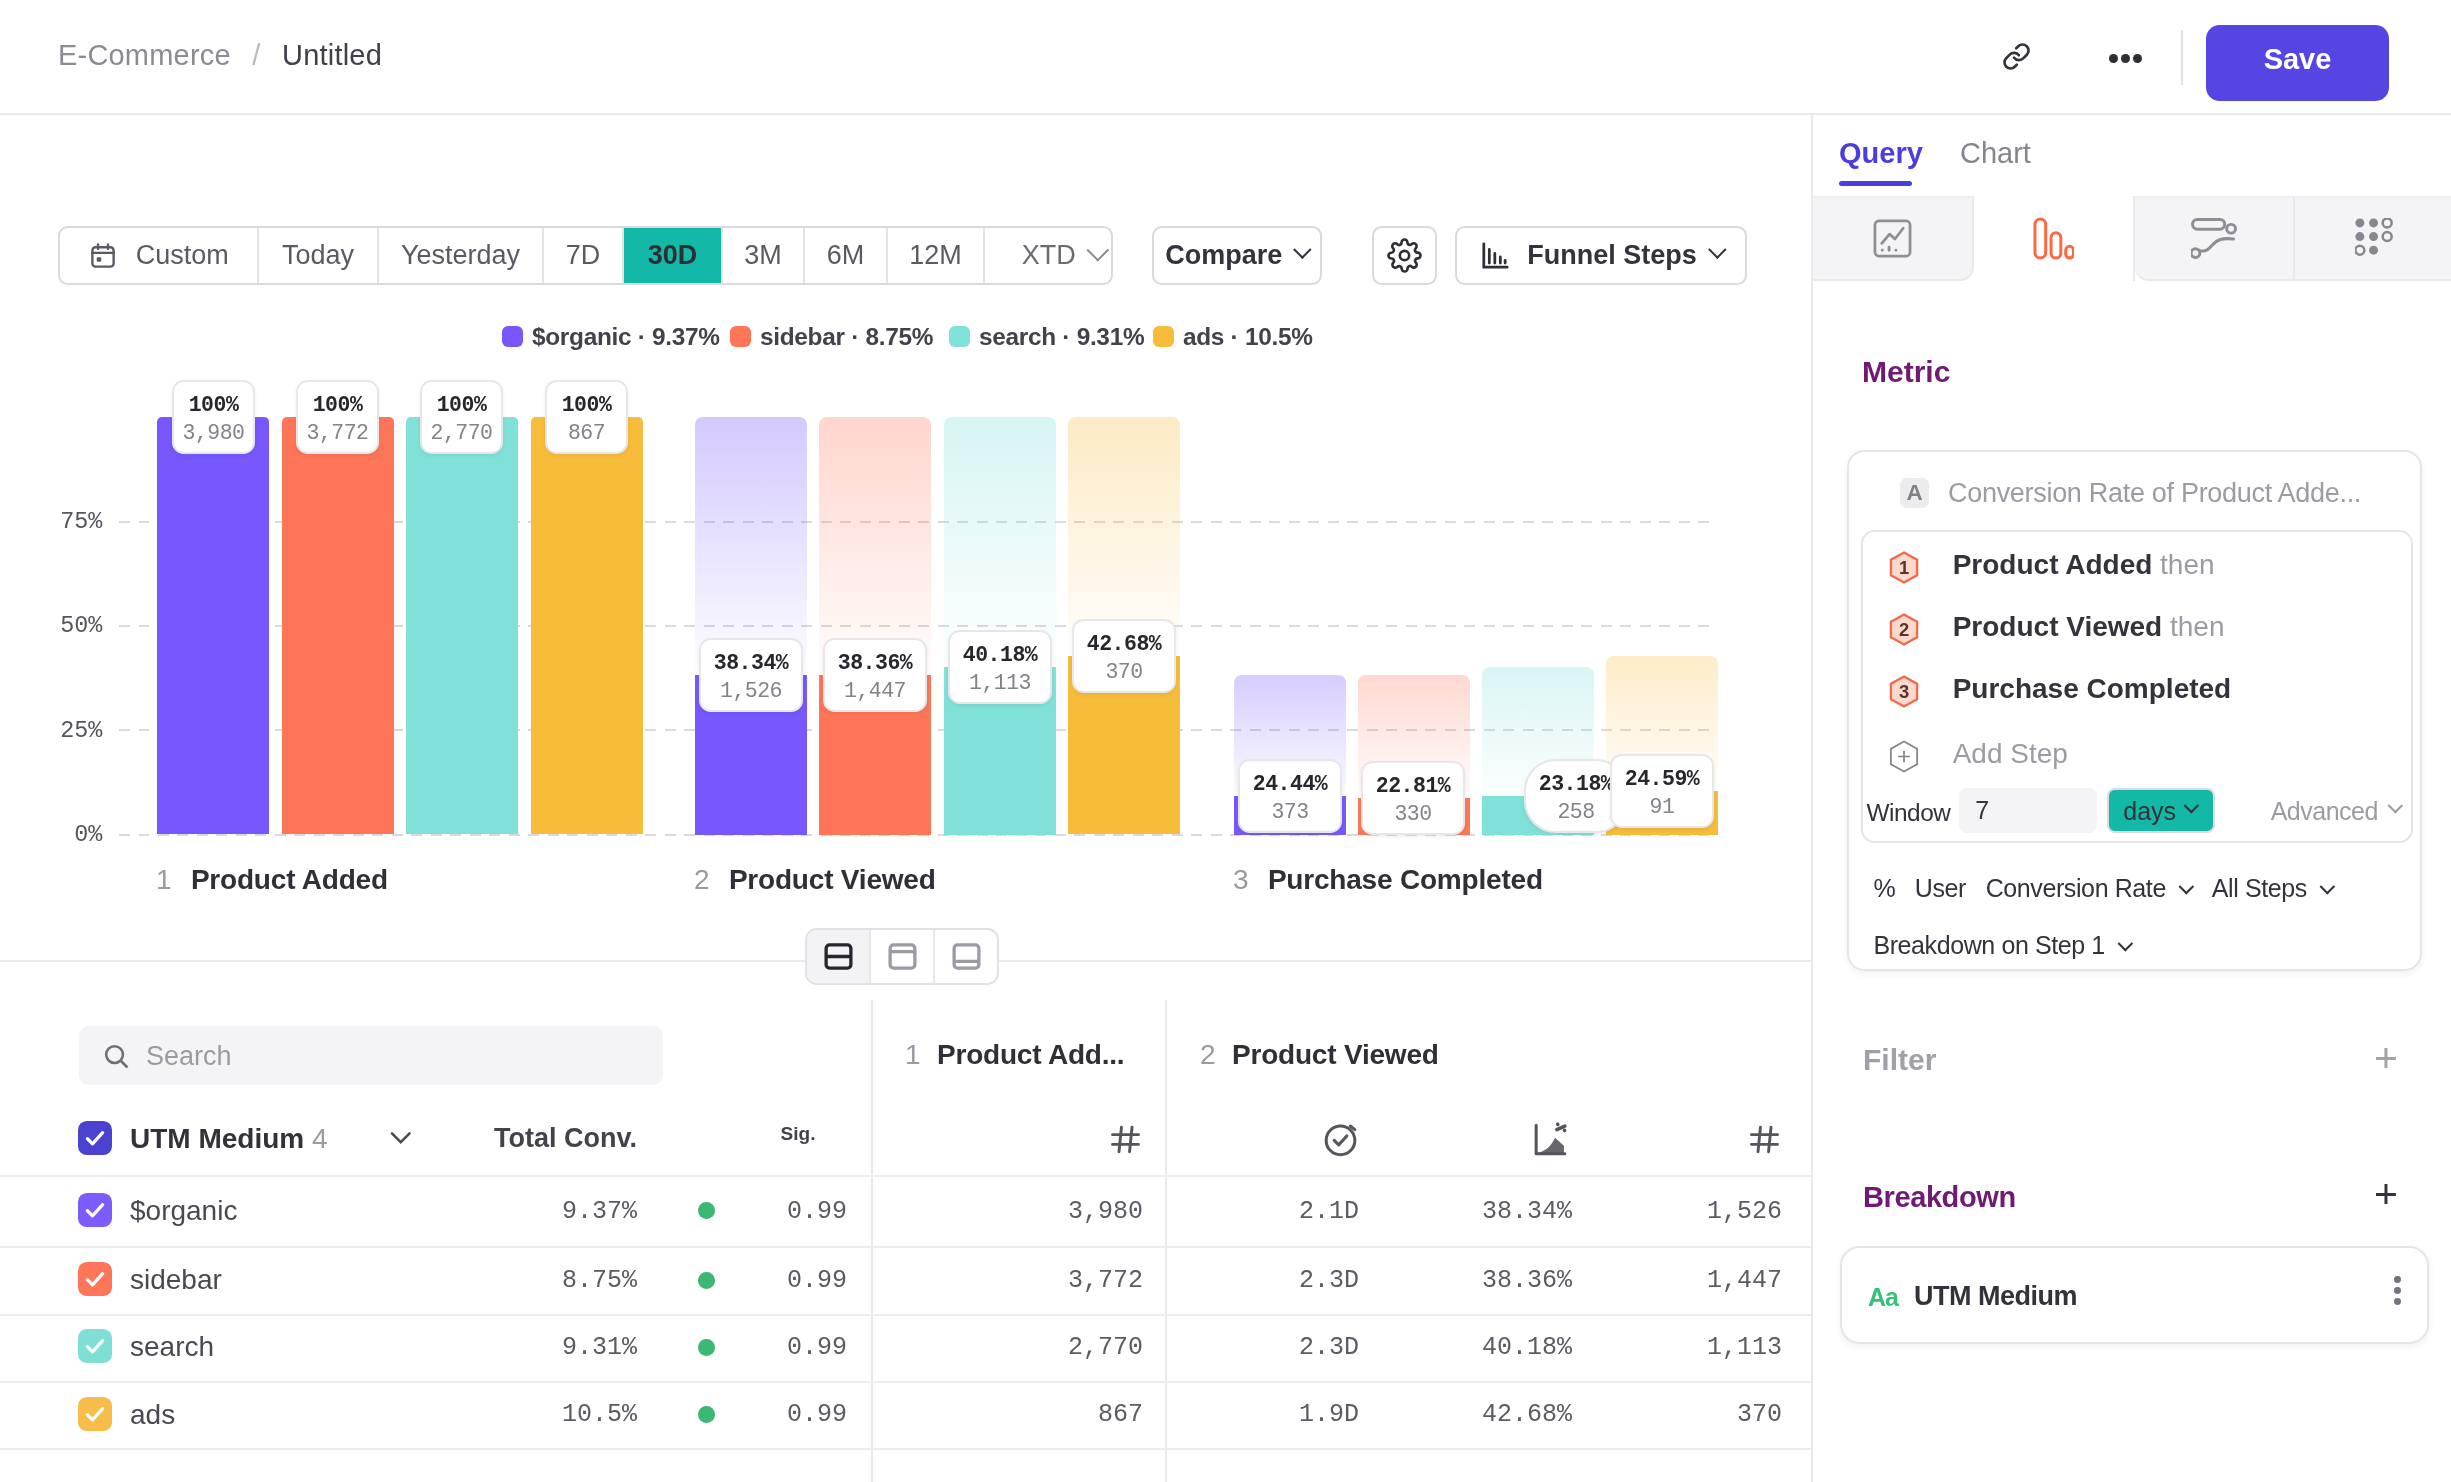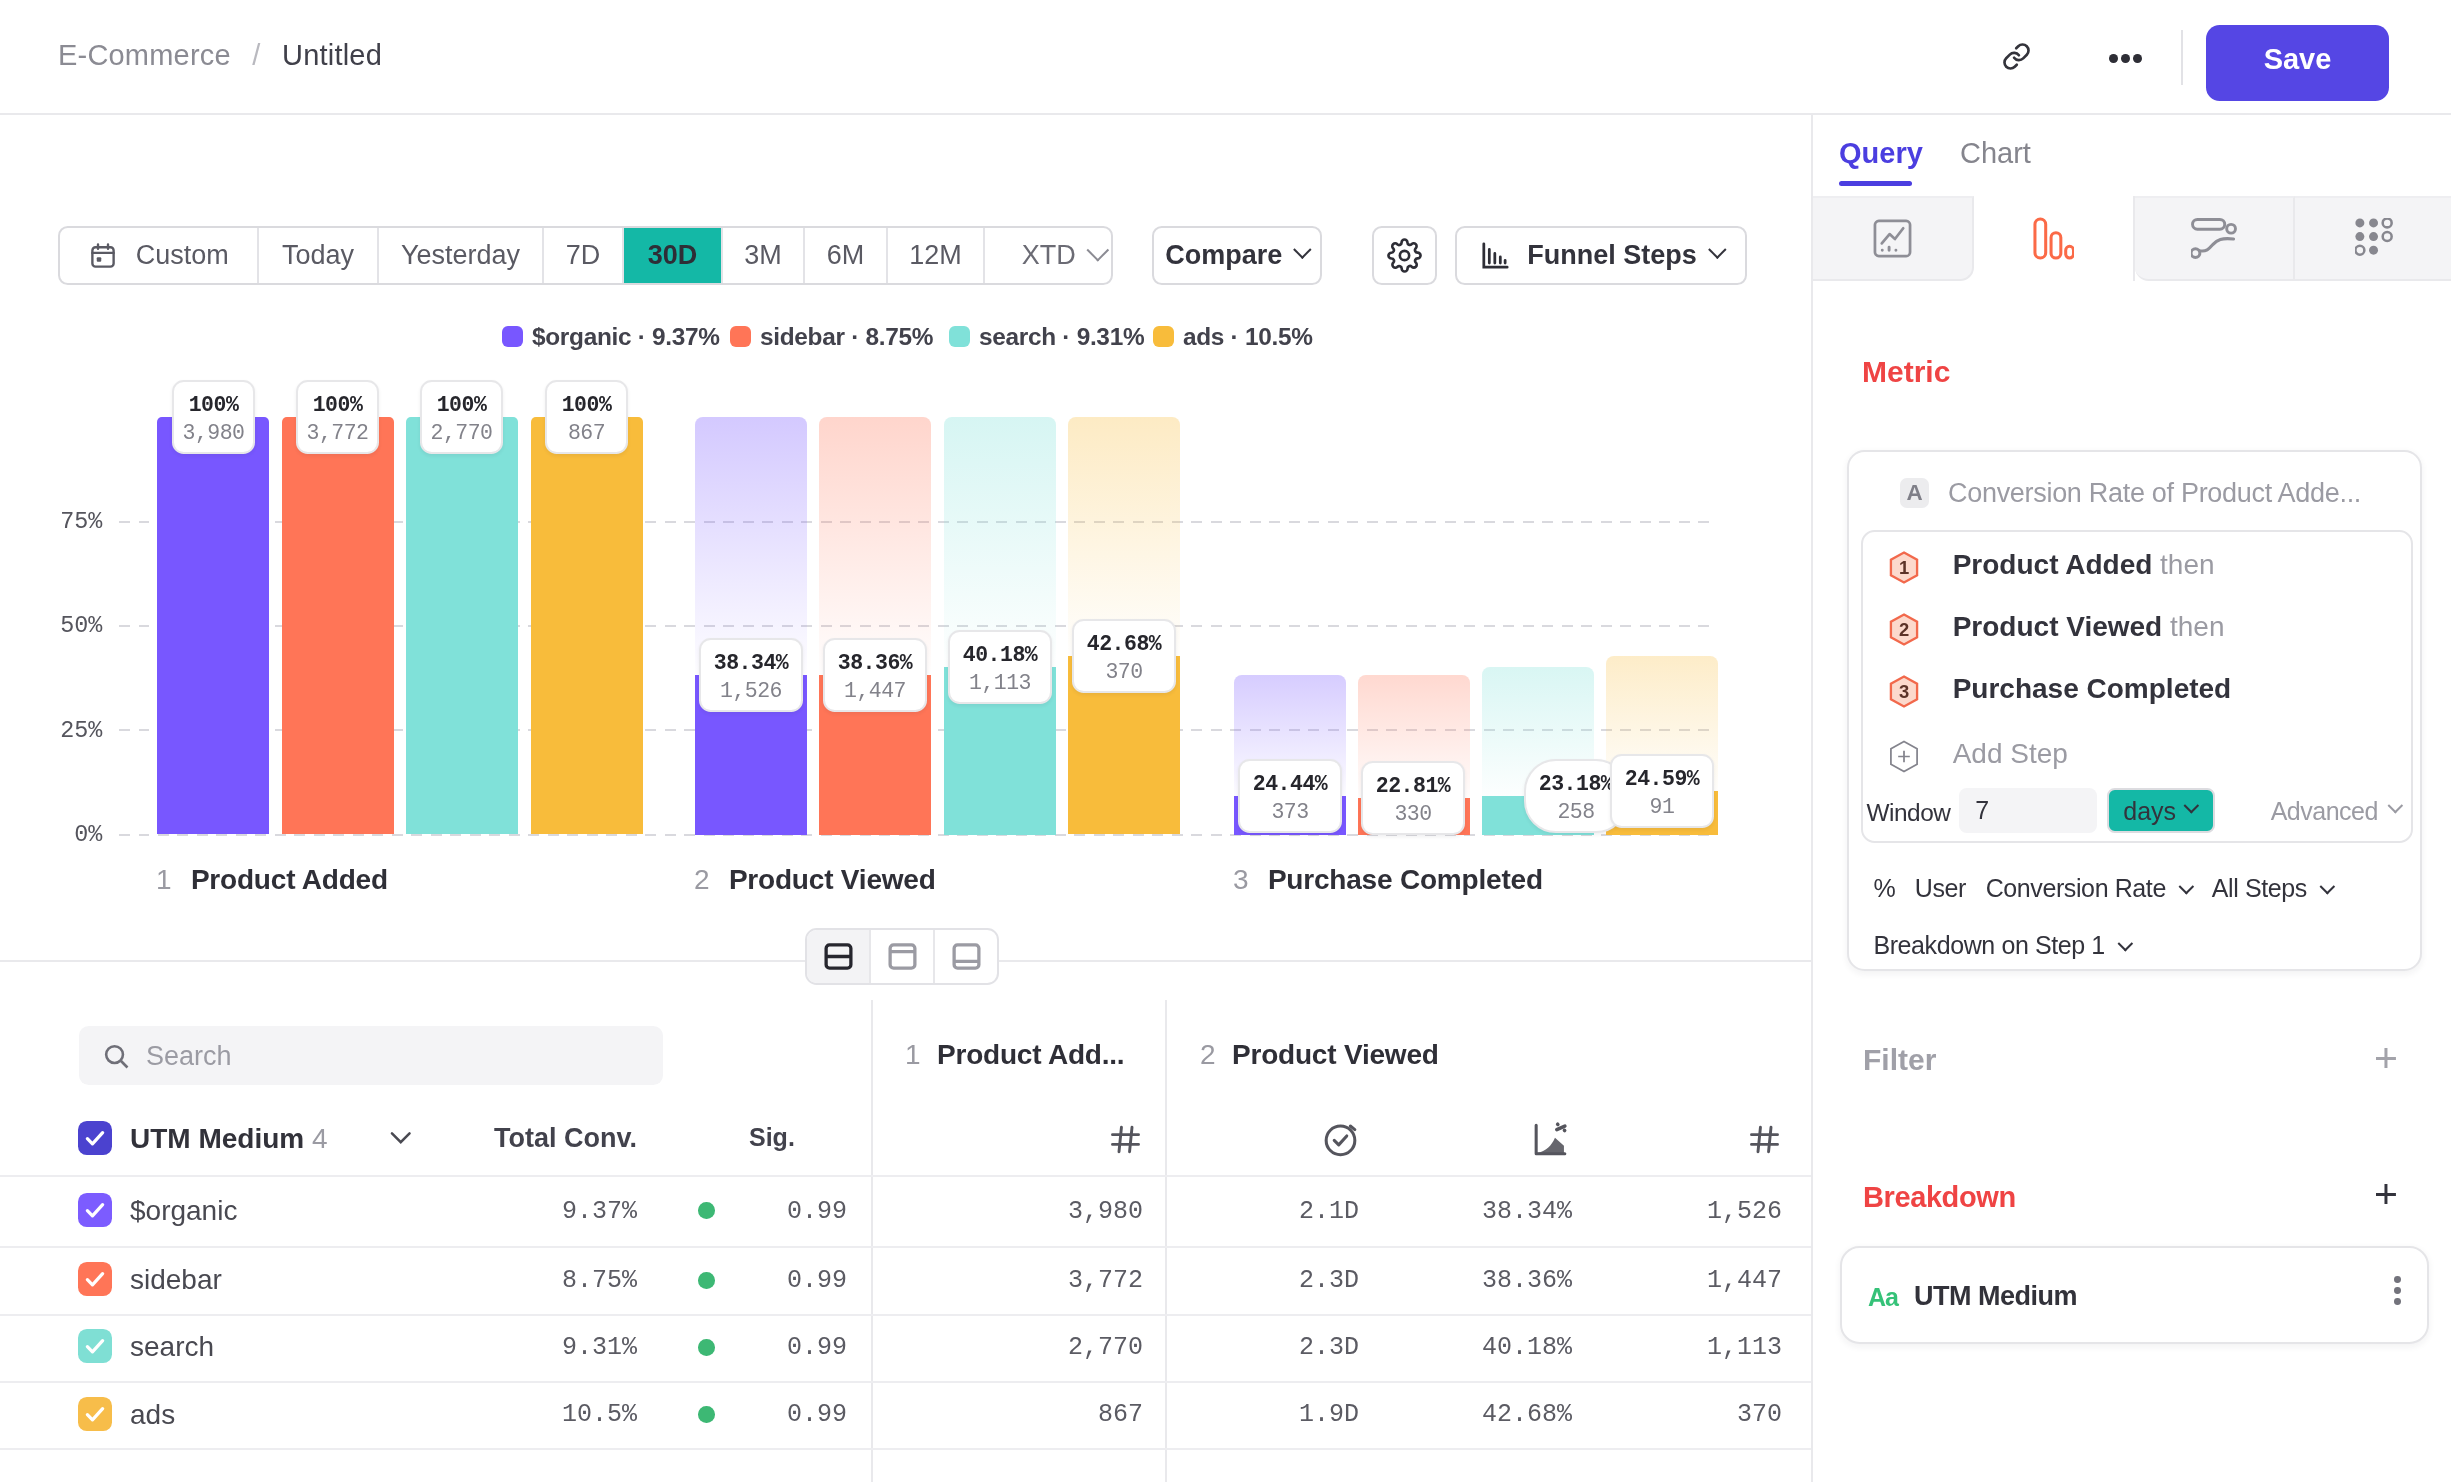--- a/index.html
+++ b/index.html
@@ -52,21 +52,21 @@
 .tlab { position:absolute; font-size:28px; color:#494951; }
 
 .sidebar { left:1811px; top:115px; width:641px; height:1367px; border-left:2px solid #e9e9ec; background:#fff; }
 .tab-q { position:absolute; left:26px; top:21.5px; font-size:29px; font-weight:bold; color:#4b3ee0; }
 .tab-c { position:absolute; left:147px; top:21.5px; font-size:29px; color:#85858d; }
 .tab-underline { position:absolute; left:26px; top:66px; width:73px; height:4.9px; background:#4b3ee0; border-radius:2.9px; }
 .icontabs { position:absolute; left:0; top:81px; width:641px; height:85px; display:flex; }
 .icontabs .it { flex:1; background:#f4f4f6; border-right:2px solid #e9e9ec; border-bottom:2px solid #e9e9ec; border-top:2px solid #eeeef1; display:flex; align-items:center; justify-content:center; }
 .icontabs .it:last-child { border-right:none; }
 .icontabs .on { background:#fff; border-bottom:none; border-top:none; }
-.sb-h { position:absolute; font-size:30px; font-weight:bold; color:#ef4444; }
+.sb-h { position:absolute; font-size:30px; font-weight:bold; color:#701a75; }
 .card { position:absolute; background:#fff; border:2px solid #e5e5e8; border-radius:17.6px; box-shadow:0 2.9px 7.8px rgba(30,30,50,0.06); }
 .a-badge { position:absolute; left:51px; top:26px; width:29px; height:30px; background:#ececee; border-radius:6.8px; color:#7f7f88; font-size:22.4px; font-weight:bold; text-align:center; line-height:30px; }
 .a-title { position:absolute; left:99px; top:26px; font-size:27px; color:#9b9ba3; white-space:nowrap; letter-spacing:-0.3px; }
 .step-row { position:absolute; left:25px; height:31px; }
 .step-tx { position:absolute; left:65px; top:-2px; font-size:28px; font-weight:bold; color:#33333c; white-space:nowrap; }
 .step-tx .then { color:#9b9ba3; font-weight:normal; }
 </style>
 </head>
 <body>
 <div class="page">
@@ -263,21 +263,21 @@
   <div class="cb" style="left:78px; top:1121px; background:#4b42cf;">
       <svg width="26" height="24.4" viewBox="0 0 24 24" fill="none" stroke="#fff" stroke-width="3.2" stroke-linecap="round" stroke-linejoin="round">
         <path d="M4.5 12.5l5 5 10-11"></path>
       </svg>
     </div>
   <div class="abs" style="left:130px; top:1123px; font-size:28px; font-weight:bold; color:#32323a;">UTM Medium <span style="color:#9b9ba3; font-weight:normal;">4</span></div>
   <svg class="abs" style="left:390px; top:1131px;" width="21.5" height="13.7" viewBox="0 0 22 14" fill="none" stroke="#4a4a52" stroke-width="2.6" stroke-linecap="round">
       <path d="M2 2.5 L11 11.5 L20 2.5"></path>
     </svg>
   <div class="abs" style="left:442px; top:1123px; width:195px; text-align:right; font-size:27px; font-weight:bold; color:#42424c;">Total Conv.</div>
-  <div class="abs" style="left:749px; top:1123px; width:98px; text-align:left; font-size:25px; font-weight:bold; color:#42424c;">Sig.</div>
+  <div class="abs" style="left:749px; top:1123px; width:98px; text-align:center; font-size:19px; font-weight:bold; color:#42424c;">Sig.</div>
   <div class="abs" style="left:905px; top:1039px; font-size:28px; color:#2f2f37; font-weight:bold; letter-spacing:-0.2px;"><span style="color:#9a9aa2; font-weight:normal; margin-right:16.6px;">1</span>Product Add...</div>
   <div class="abs" style="left:1200px; top:1039px; font-size:28px; color:#2f2f37; font-weight:bold; letter-spacing:-0.2px;"><span style="color:#9a9aa2; font-weight:normal; margin-right:16.6px;">2</span>Product Viewed</div>
 
   <svg class="abs" style="left:1106px; top:1120px;" width="39" height="39" viewBox="0 0 24 24" fill="none" stroke="#55555d" stroke-width="1.8" stroke-linecap="round">
       <path d="M4 9h16M4 15h16M9.5 4.5l-1.5 15M16 4.5l-1.5 15"></path>
     </svg>
   <svg class="abs" style="left:1319px; top:1118px;" width="43" height="43" viewBox="0 0 24 24" fill="none" stroke="#55555d" stroke-width="1.7" stroke-linecap="round" stroke-linejoin="round">
       <circle cx="12" cy="12.5" r="8"></circle>
       <path d="M8.5 12.5l2.5 2.5 4.5-5"></path>
       <path d="M17.5 4.5l2.5 2"></path>

